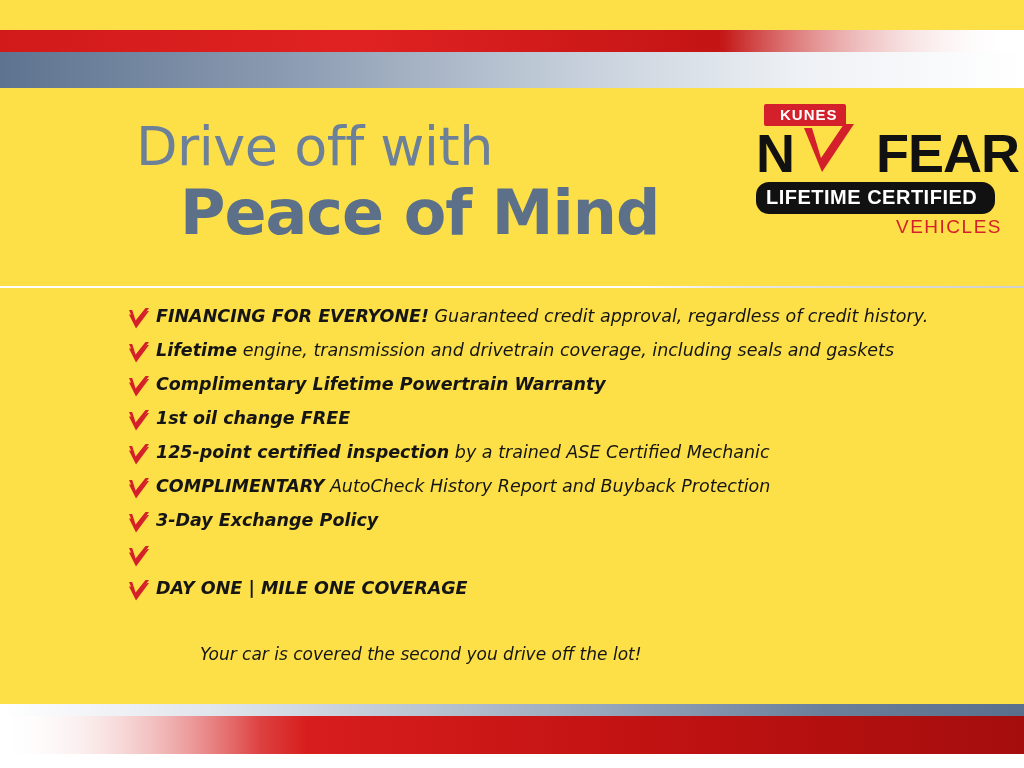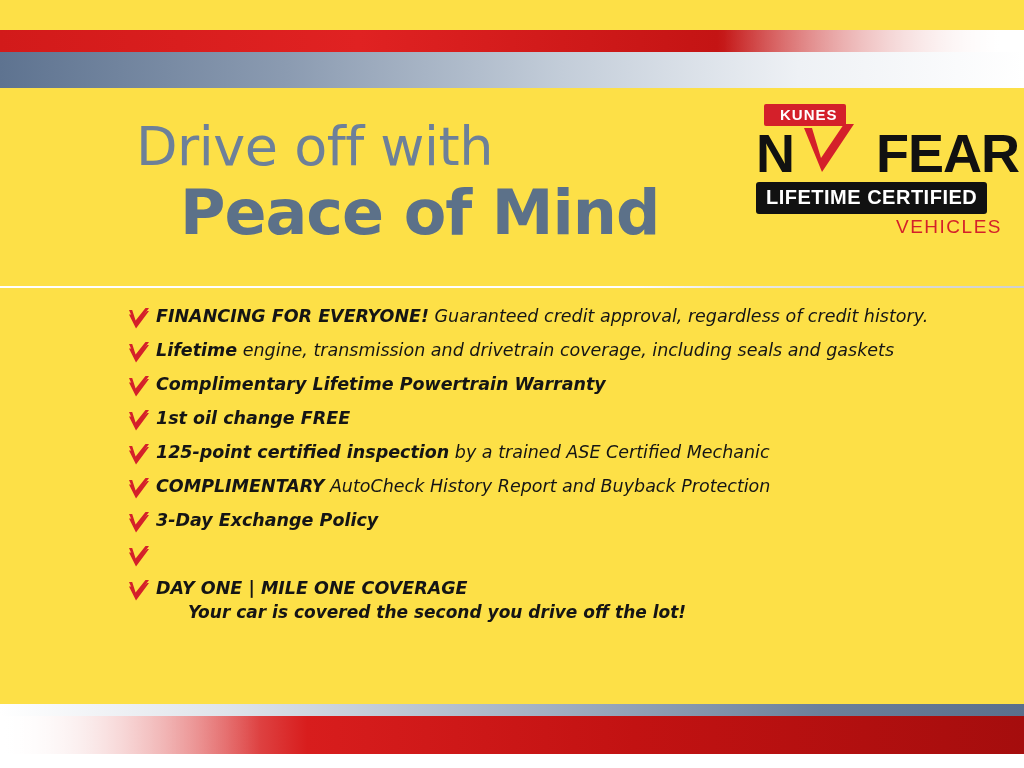--- a/index.html
+++ b/index.html
@@ -160,22 +160,22 @@
   .logo-check svg { display: block; }
   .logo-lifetime {
     position: absolute;
     left: 0;
     top: 78px;
     background: #111111;
     color: #ffffff;
     font-weight: 700;
     font-size: 20px;
     letter-spacing: 0.5px;
-    padding: 4px 10px 5px 10px;
-    border-radius: 3px;
+    padding: 4px 18px 5px 10px;
+    border-radius: 13px;
     font-family: "Liberation Sans", sans-serif;
     white-space: nowrap;
   }
   .logo-vehicles {
     position: absolute;
     right: 2px;
     top: 112px;
     color: #d4202a;
     font-weight: 400;
     font-size: 19px;
@@ -211,27 +211,27 @@
     font-family: "DejaVu Sans", sans-serif;
     white-space: nowrap;
   }
   .bullet-text b {
     font-weight: 700;
   }
   .bullet-sub {
     font-size: 17px;
     color: #151515;
     font-style: italic;
-    font-weight: 700;
-    margin-left: 32px;
+    font-weight: 400;
+    margin-left: 44px;
     margin-top: 2px;
     font-family: "DejaVu Sans", sans-serif;
     white-space: nowrap;
   }
-  .bullet-block { display: flex; flex-direction: column; }
+  .bullet-block { display: flex; flex-direction: column; gap: 42px; }
 </style>
 </head>
 <body>
 
 <div class="page">
 
   <div class="band-top-red"></div>
   <div class="band-top-grey"></div>
   <div class="hairline"></div>
 

